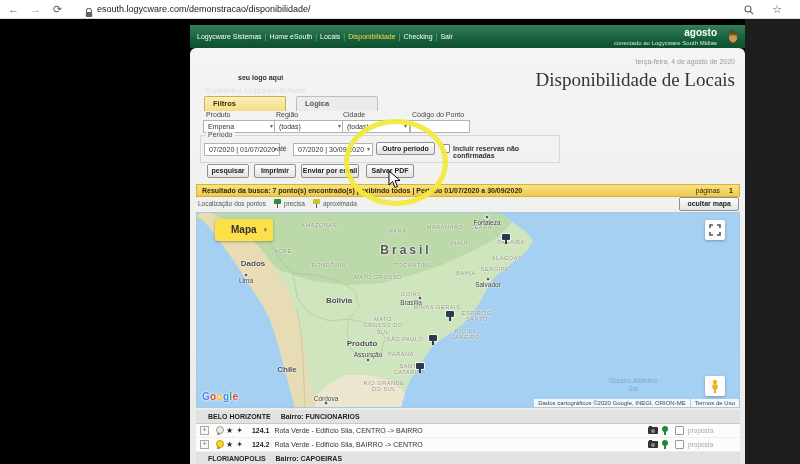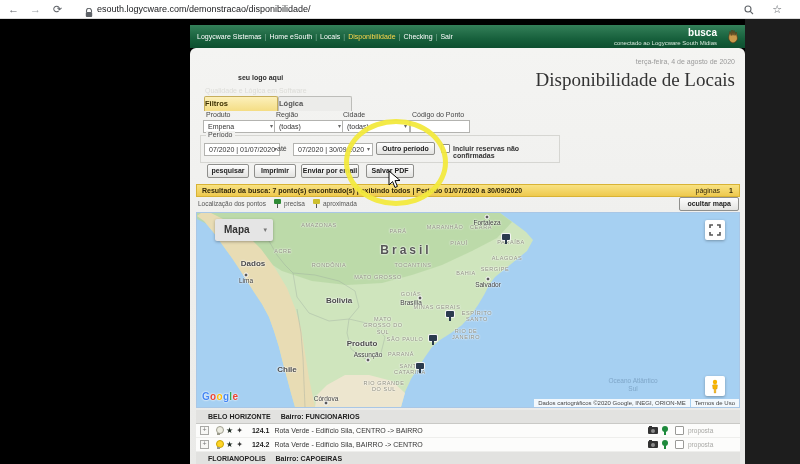--- a/index.html
+++ b/index.html
@@ -29,22 +29,22 @@
   .card{position:absolute;left:190px;top:48px;width:555px;height:416px;overflow:hidden;
         background:linear-gradient(180deg,#f4f4f2,#eaeae8);border-radius:6px 6px 0 0;}
   .date{position:absolute;top:10px;right:10px;font-size:7px;color:#9a9a9a;}
   .logo{position:absolute;left:14px;top:12px;font-size:21px;font-weight:bold;color:#d7d7d3;letter-spacing:.5px;}
   .logo-overlay{position:absolute;left:48px;top:26px;font-size:7px;font-weight:bold;color:#2e2e2e;}
   .tagline{position:absolute;left:15px;top:39px;font-size:7px;color:#dcdcd8;}
   .page-title{position:absolute;top:21px;right:10px;font-family:"Liberation Serif","DejaVu Serif",serif;
               font-size:19px;color:#333;}
   
   .tabs{position:absolute;left:14px;top:48px;display:flex;}
-  .tab{width:72px;height:14px;line-height:14px;text-align:left;font-size:7.5px;font-weight:bold;
-       border:1px solid #bdbdb9;border-bottom:none;border-radius:2px 2px 0 0;margin-right:0;cursor:pointer;}
+  .tab{width:72px;height:14px;line-height:14px;text-align:left;padding-left:8px;font-size:7.5px;font-weight:bold;
+       border:1px solid #bdbdb9;border-bottom:none;border-radius:2px 2px 0 0;margin-right:10px;cursor:pointer;}
   .tab.active{background:linear-gradient(180deg,#fcf0bb,#f4dd84);border-color:#c6ae5c;color:#3c3000;}
   .tab.inactive{background:#ececea;color:#555;}
   
   .flabel{position:absolute;font-size:7px;color:#444;top:63px;}
   .selbox{position:absolute;top:72px;height:11px;background:#fff;border:1px solid #b3b3b0;font-size:7px;color:#333;
           line-height:11px;padding-left:4px;cursor:pointer;}
   .selbox .chev{position:absolute;right:2px;top:0;font-size:6px;color:#666;}
   .txtin{position:absolute;top:72px;height:11px;background:#fff;border:1px solid #b3b3b0;}
   .fieldset{position:absolute;left:10px;top:87px;width:358px;height:26px;border:1px solid #d6d6d2;}
   .fieldset .legend{position:absolute;left:5px;top:-5px;background:#f1f1ef;padding:0 2px;font-size:7px;color:#444;}
@@ -80,23 +80,23 @@
   .mlab.st2{font-size:5.5px;letter-spacing:.6px;color:#8f8f82;white-space:normal;width:44px;text-align:center;line-height:1.15;}
   .mlab.ct{font-size:8px;font-weight:bold;color:#4a4a4a;}
   .mlab.big{font-size:12px;font-weight:bold;letter-spacing:3px;color:#555;margin-left:28px;}
   .mlab.cy{font-size:6.5px;color:#3c3c3c;}
   .mlab.oc2{font-size:6.5px;color:#7fa6c8;white-space:normal;width:60px;text-align:center;line-height:1.2;text-shadow:none;}
   .mdot{position:absolute;width:3px;height:3px;border-radius:50%;background:#5a5a5a;border:1px solid #fff;
         transform:translate(-50%,-50%);}
   .mpin{width:8px;height:10px;position:absolute;transform:translate(-50%,-90%);cursor:pointer;}
   .mpin::before{content:"";position:absolute;top:0;left:0;width:8px;height:6px;border-radius:1px;background:#2b3b4e;box-shadow:0 0 0 1px #f5f5f5;}
   .mpin::after{content:"";position:absolute;top:6px;left:3px;width:1.5px;height:4px;background:#2b3b4e;}
-  .mapctl{position:absolute;left:18px;top:6px;width:58px;height:22px;background:#e5e5e5;border-radius:2px;
+  .mapctl{position:absolute;left:18px;top:6px;width:58px;height:22px;background:#fde047;border-radius:2px;
           box-shadow:0 1px 3px rgba(0,0,0,.3);font-size:10px;font-weight:bold;color:#333;
-          line-height:22px;padding-left:9px;cursor:pointer;box-sizing:border-box;}
+          line-height:22px;padding-left:16px;cursor:pointer;box-sizing:border-box;}
   .mapctl .chev{position:absolute;right:6px;top:0;font-size:7px;color:#777;}
   .fsbtn{position:absolute;right:14px;top:7px;width:20px;height:20px;background:#fff;border-radius:2px;
          box-shadow:0 1px 3px rgba(0,0,0,.3);display:flex;align-items:center;justify-content:center;cursor:pointer;}
   .pegman{position:absolute;right:14px;bottom:11px;width:20px;height:20px;background:#fff;border-radius:2px;
           box-shadow:0 1px 3px rgba(0,0,0,.3);display:flex;align-items:center;justify-content:center;cursor:pointer;}
   .glogo{position:absolute;left:5px;bottom:5px;font-size:10px;font-weight:bold;letter-spacing:.3px;
          text-shadow:0 0 2px #fff,0 0 2px #fff;}
   .attrib{position:absolute;right:0;bottom:0;display:flex;font-size:6px;color:#444;}
   .attrib span{background:rgba(255,255,255,.85);padding:1px 4px;}
   .attrib .terms{margin-left:1px;cursor:pointer;}
@@ -166,21 +166,21 @@
         <span class="nav-sep">|</span>
         <span class="nav-item">Locais</span>
         <span class="nav-sep">|</span>
         <span class="nav-item active">Disponibilidade</span>
         <span class="nav-sep">|</span>
         <span class="nav-item">Checking</span>
         <span class="nav-sep">|</span>
         <span class="nav-item">Sair</span>
       </div>
     <div class="brand">
-      <div class="bname">busca</div>
+      <div class="bname">agosto</div>
       <div class="bsub">conectado ao Logycware South Midias</div>
     </div>
     <span class="hand">
       <svg width="16" height="17" viewBox="0 0 16 17">
           <path d="M8 15 C4.5 14 3 11 4 7.5 L5 3.5 L6.2 7.5 L7 2 L8 7.3 L9 2.5 L10 7.4 L11.2 4 L12 8 C13.2 11 12 13.8 8 15 Z" fill="#c99a4b" stroke="#503716" stroke-width="0.7"></path>
         </svg>
     </span>
   </div>
 
   <div class="card">

